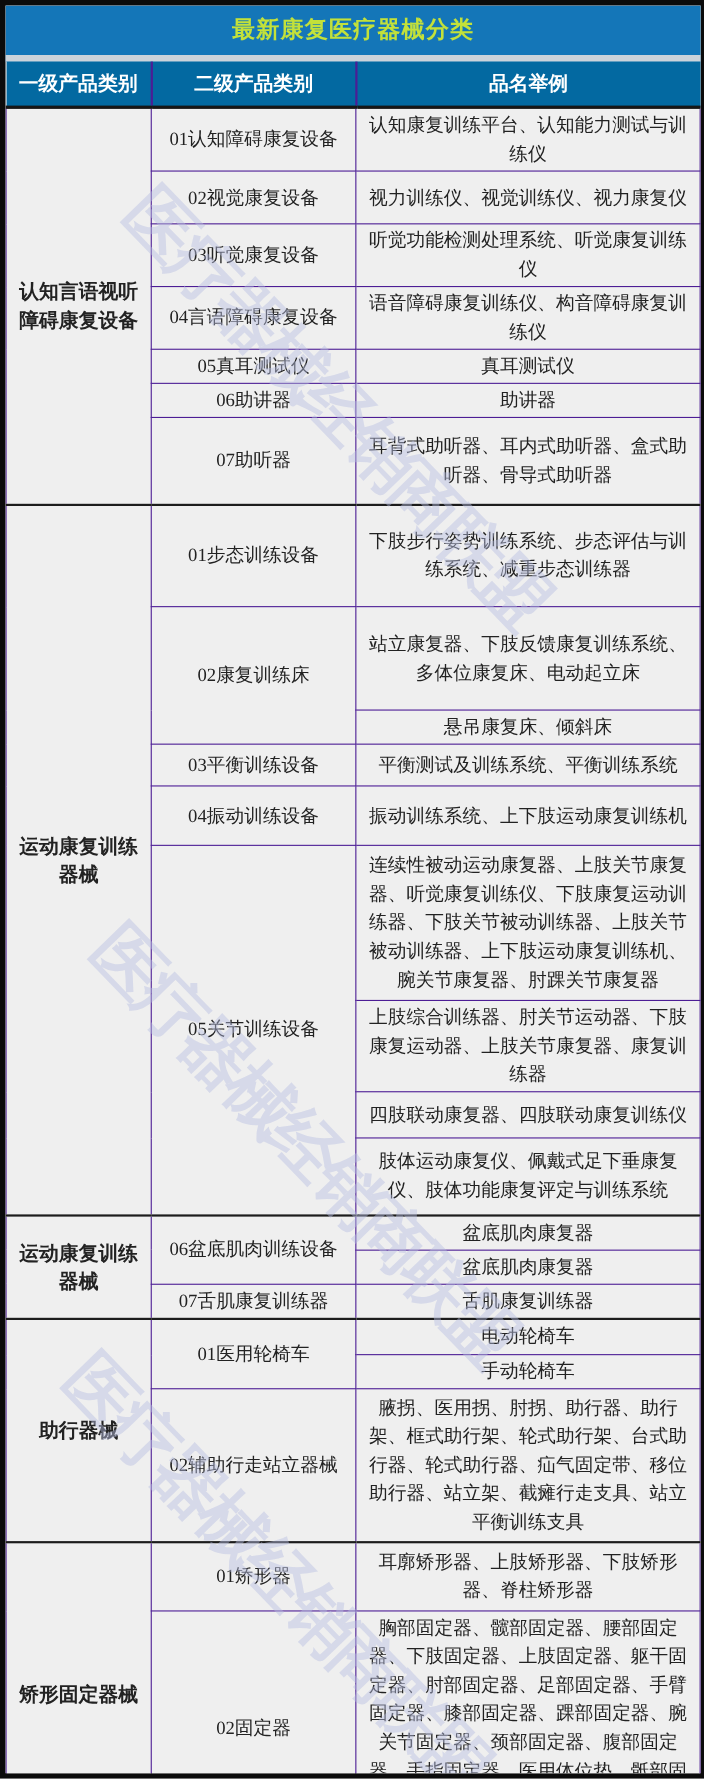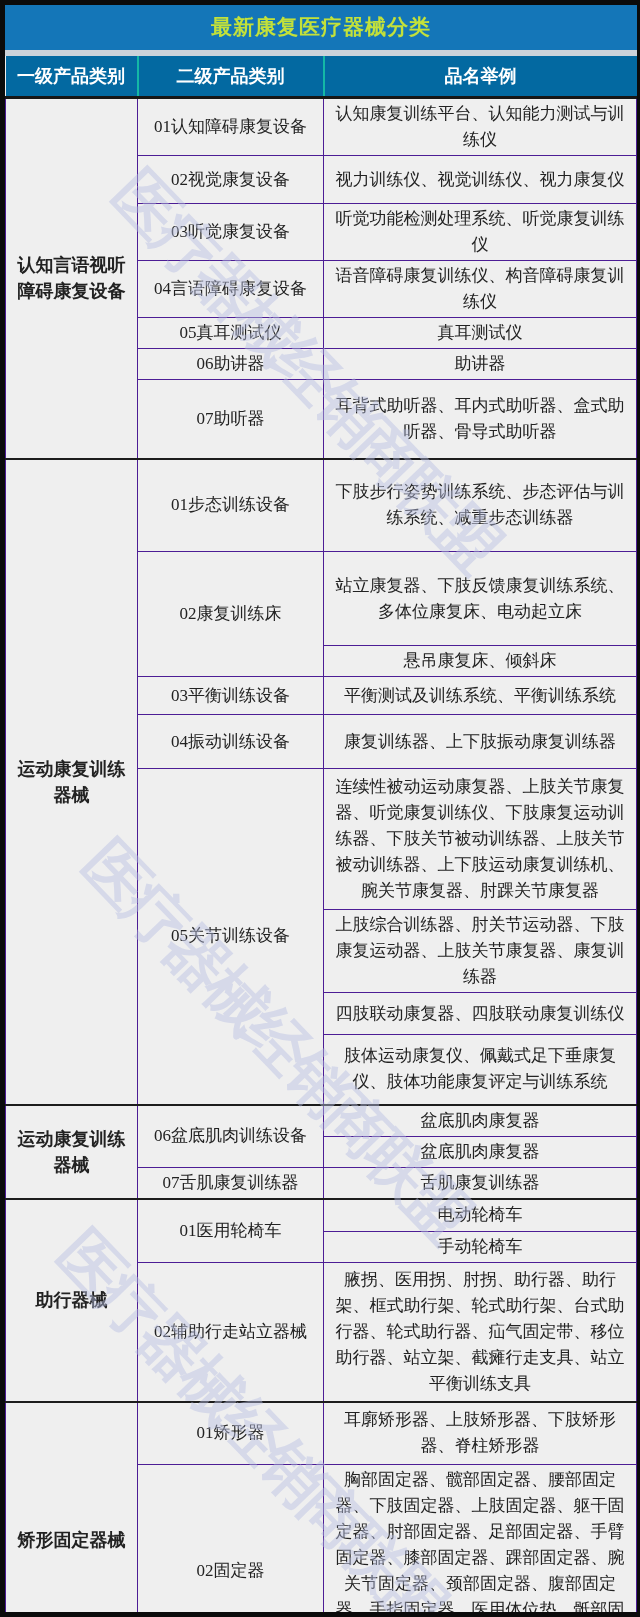--- a/index.html
+++ b/index.html
@@ -26,21 +26,21 @@
   }
   table{border-collapse:collapse;table-layout:fixed;width:100%;}
   col.c1{width:132px;}
   col.c2{width:186px;}
   thead th{
     background:#0369a1;color:#ffffff;
     font-size:18px;font-weight:bold;
     height:38px;text-align:center;vertical-align:middle;
     border-bottom:3px solid #161616;
   }
-  thead th + th{border-left:2px solid #14b8a6;}
+  thead th + th{border-left:2px solid #4c1d95;}
   td{
     border:1px solid #4c1d95;
     background:#efefef;
     color:#222222;
     text-align:center;vertical-align:middle;
     font-size:17px;line-height:26px;
     padding:2px 4px;
     overflow:hidden;
   }
   td.lv1{font-weight:bold;font-size:18px;padding:2px 9px;}
@@ -126,21 +126,21 @@
       </tr>
       <tr style="height:28px">
         <td class="ex">悬吊康复床、倾斜床</td>
       </tr>
       <tr style="height:38px">
         <td class="sub">03平衡训练设备</td>
         <td class="ex">平衡测试及训练系统、平衡训练系统</td>
       </tr>
       <tr style="height:54px">
         <td class="sub">04振动训练设备</td>
-        <td class="ex">康复训练器、上下肢振动康复训练器</td>
+        <td class="ex">振动训练系统、上下肢运动康复训练机</td>
       </tr>
       <tr style="height:141px">
         <td class="sub" rowspan="4">05关节训练设备</td>
         <td class="ex">连续性被动运动康复器、上肢关节康复器、听觉康复训练仪、下肢康复运动训练器、下肢关节被动训练器、上肢关节被动训练器、上下肢运动康复训练机、腕关节康复器、肘踝关节康复器</td>
       </tr>
       <tr style="height:82px">
         <td class="ex">上肢综合训练器、肘关节运动器、下肢康复运动器、上肢关节康复器、康复训练器</td>
       </tr>
       <tr style="height:42px">
         <td class="ex">四肢联动康复器、四肢联动康复训练仪</td>

